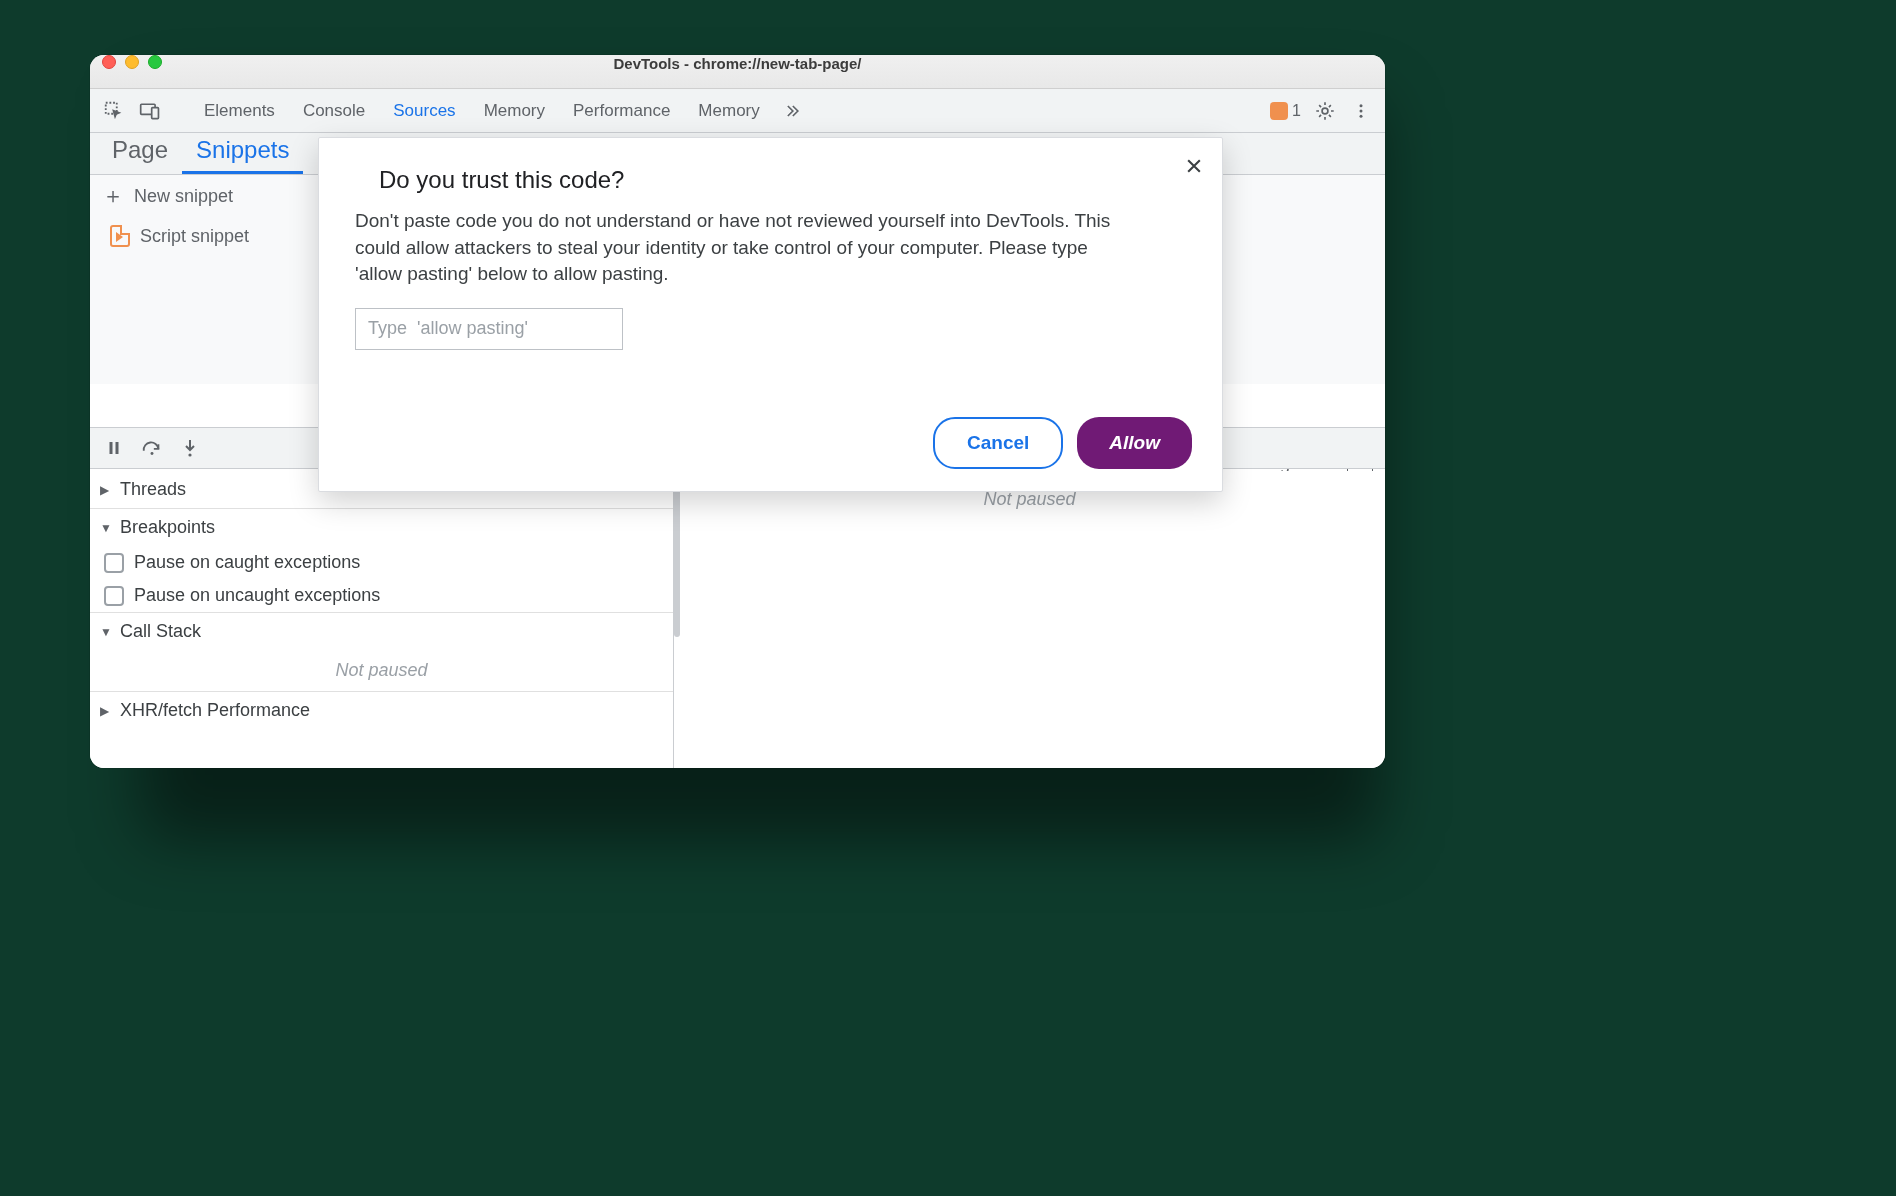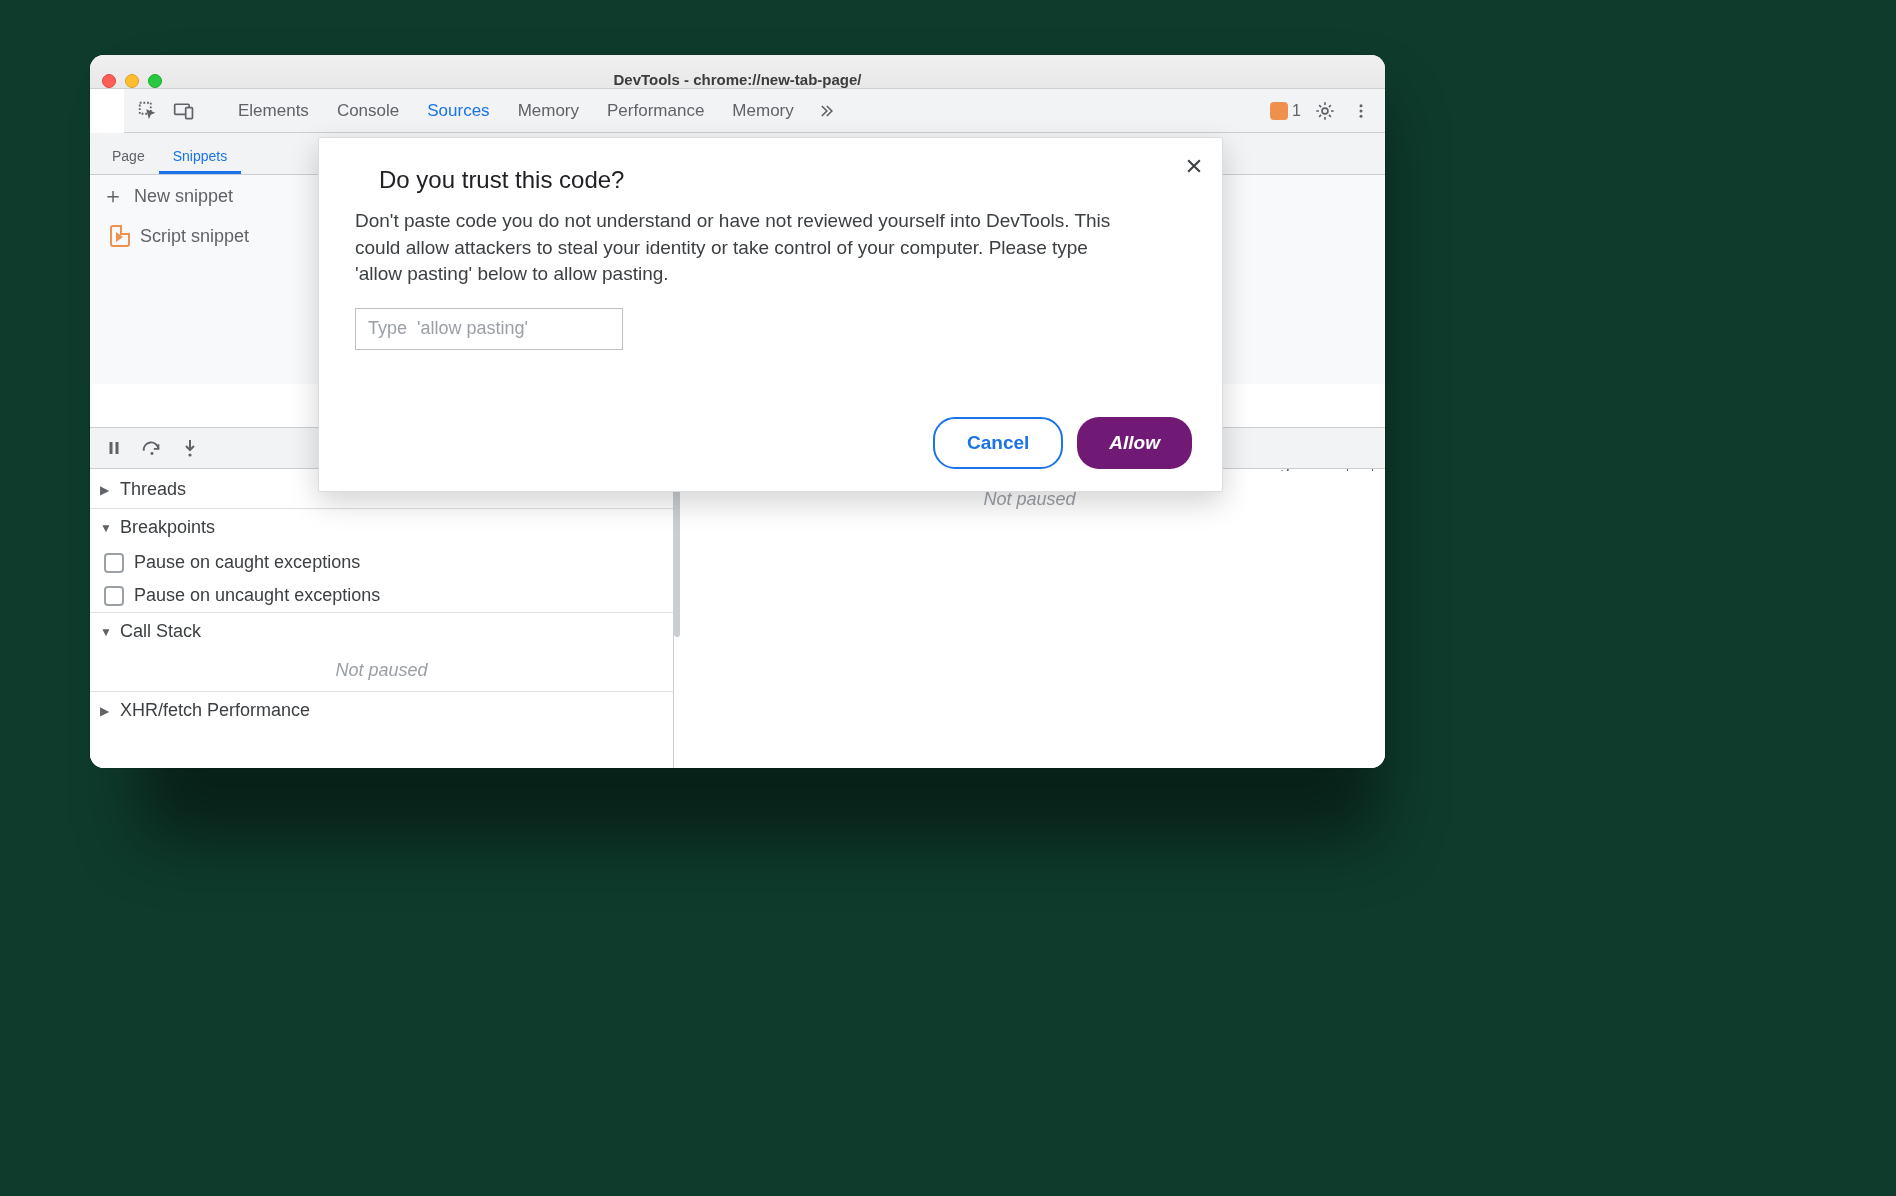--- a/index.html
+++ b/index.html
@@ -38,21 +38,21 @@
     box-shadow: 0 0 0 1px rgba(0,0,0,0.08);
     color: #333;
   }
 
   
   .titlebar {
     height: 34px;
     background: linear-gradient(#f0f0f0, #e8e8e8);
     border-bottom: 1px solid #cfcfcf;
     display: flex;
-    align-items: flex-end;
+    align-items: flex-start;
     padding: 0 12px;
     position: relative;
   }
   .traffic {
     display: flex; gap: 9px;
     align-items: center;
   }
   .tl {
     width: 14px; height: 14px; border-radius: 50%;
   }
@@ -68,21 +68,20 @@
   
   .tabstrip {
     height: 44px;
     background: #f1f3f4;
     border-bottom: 1px solid #cacdd1;
     display: flex;
     align-items: center;
     padding: 0 8px;
     gap: 4px;
     color:#5f6368;
-    margin-left:34px;
   }
   .iconbtn {
     width: 32px; height: 32px;
     display:flex; align-items:center; justify-content:center;
     color:#5f6368;
   }
   .tabstrip .tab {
     padding: 0 12px;
     font-size: 17px;
     color:#5f6368;
@@ -106,21 +105,21 @@
   
   .subtabs {
     height: 42px;
     background:#f1f3f4;
     border-bottom:1px solid #cacdd1;
     display:flex; align-items:flex-end;
     padding: 0 8px;
     gap:0;
   }
   .subtab {
-    font-size:14px; color:#5f6368;
+    font-size:24px; color:#5f6368;
     padding: 8px 14px 10px;
   }
   .subtab.selected {
     color:#1a73e8;
     border-bottom:3px solid #1a73e8;
     padding-bottom:7px;
   }
 
   
   .left-top {

